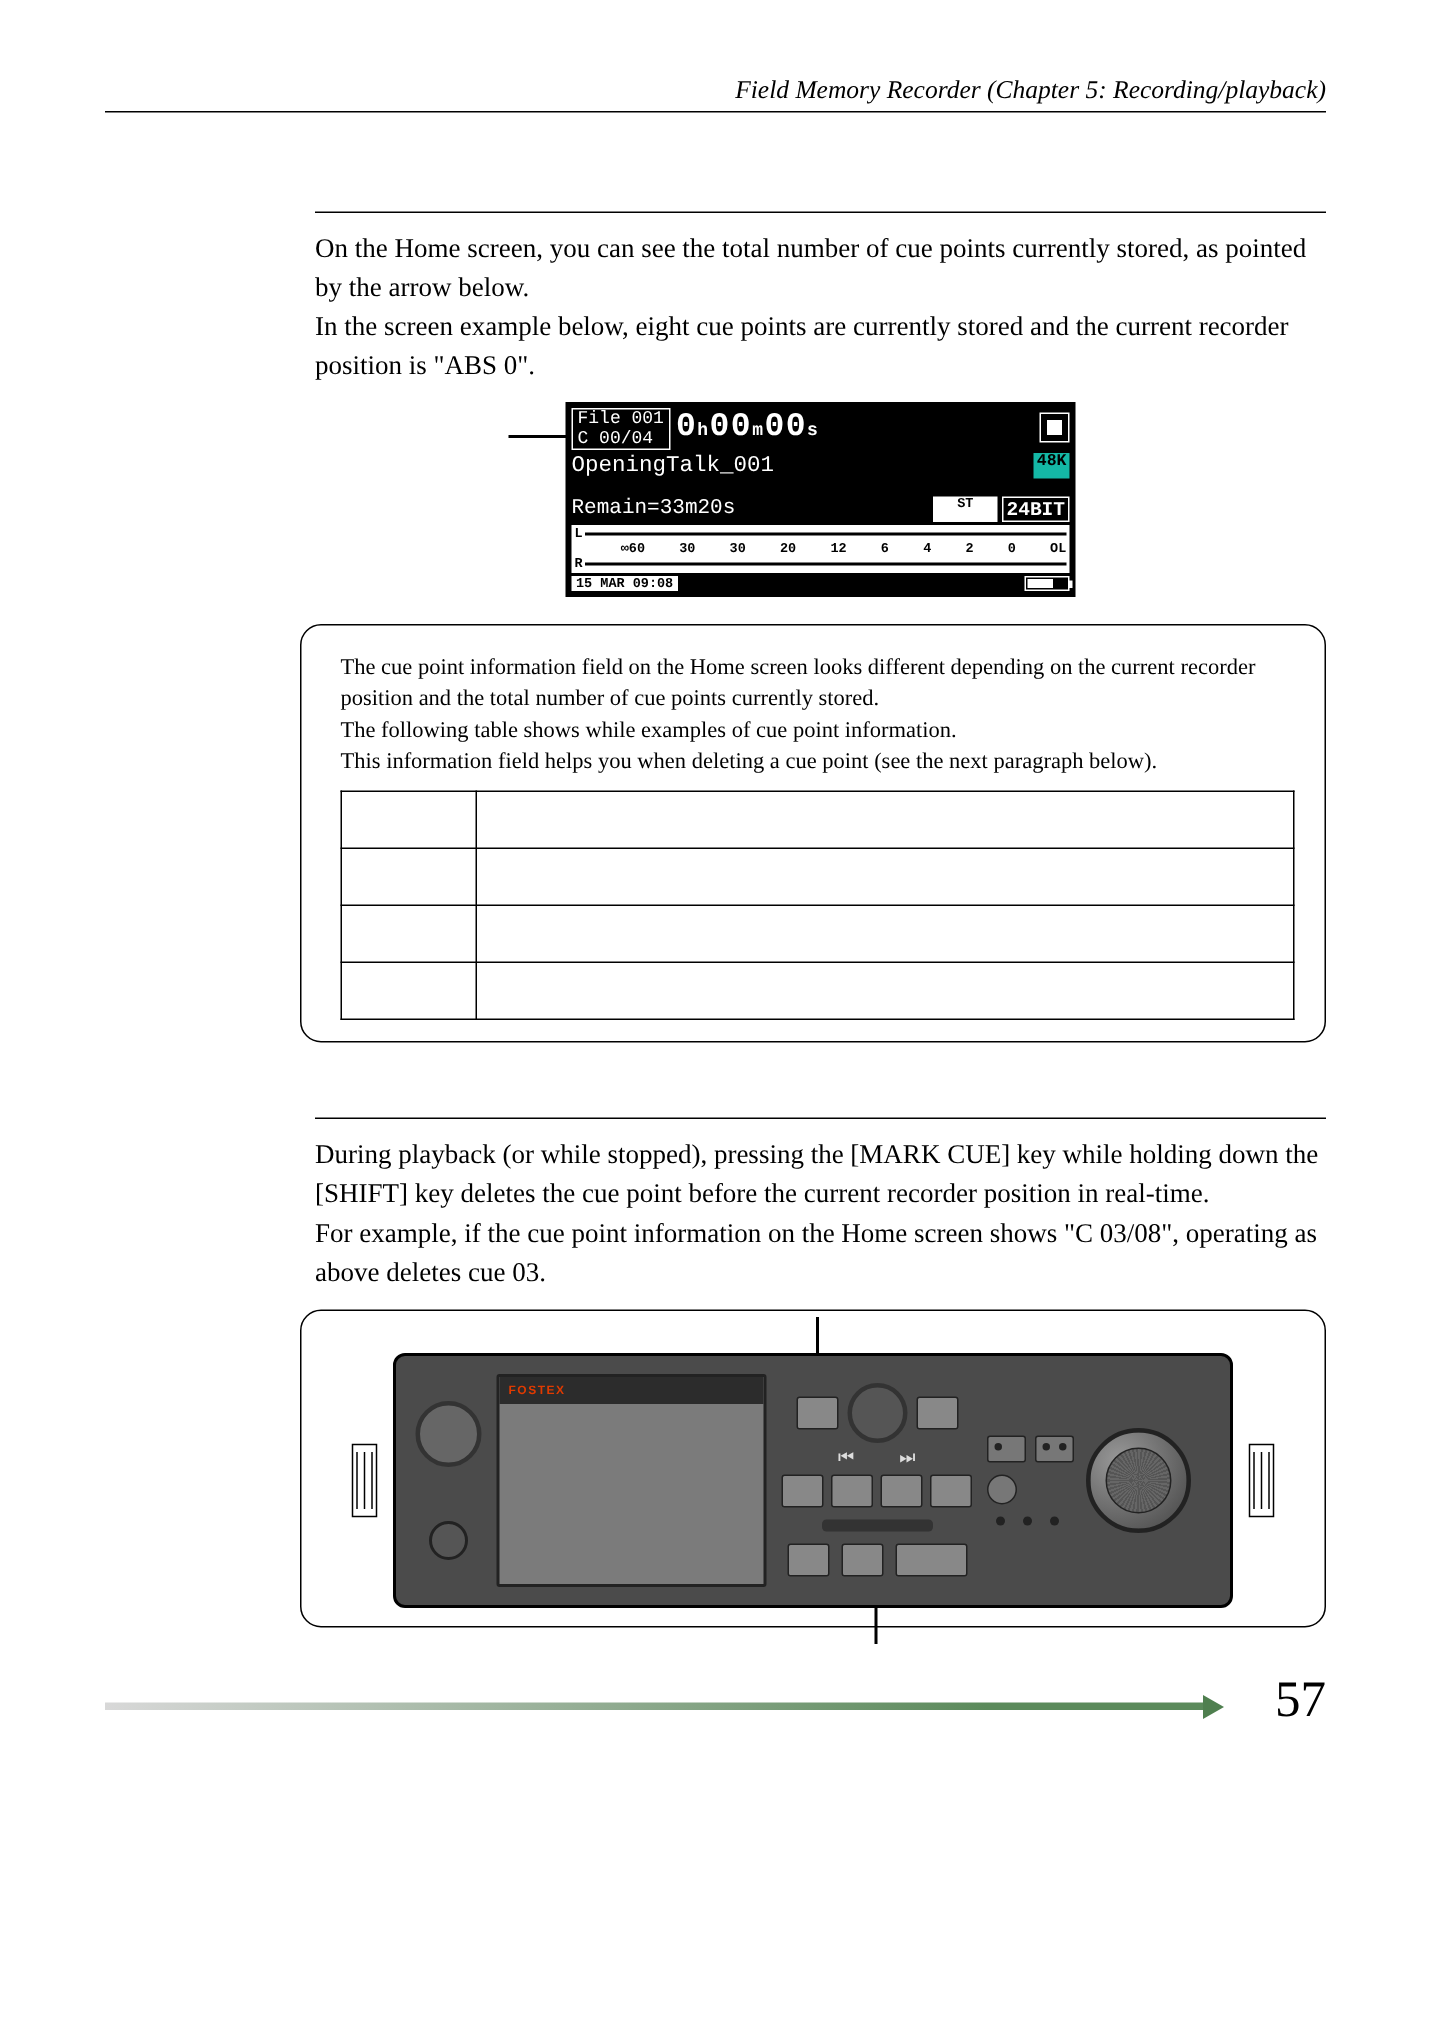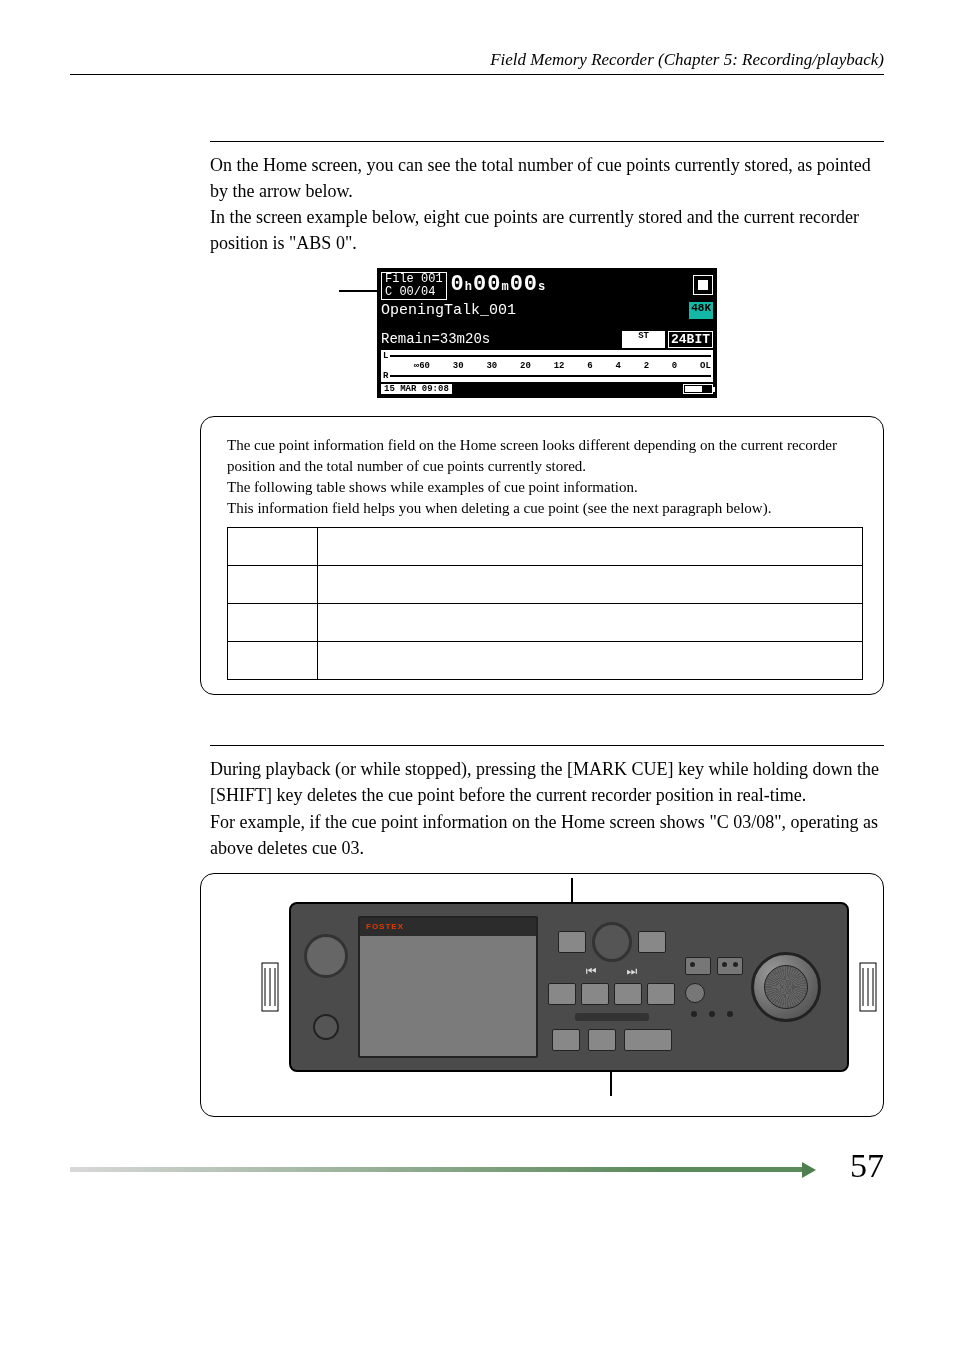--- a/index.html
+++ b/index.html
@@ -173,24 +173,24 @@
     border: 1px solid #000;
     height: 38px;
     padding: 4px 8px;
     font-size: 15px;
   }
   .info-table td.col1 { width: 90px; }
 
   .device-box {
     border: 1px solid #000;
     border-radius: 14px;
-    padding: 28px 34px 44px 34px;
+    padding: 28px 34px 12px 34px;
     margin: 12px 0 0 -10px;
     display:flex;
-    justify-content:flex-end;
+    justify-content:center;
     position:relative;
   }
   
   .device {
     width: 560px;
     height: 170px;
     background: #4b4b4b;
     border: 2px solid #000;
     border-radius: 8px;
     position: relative;

